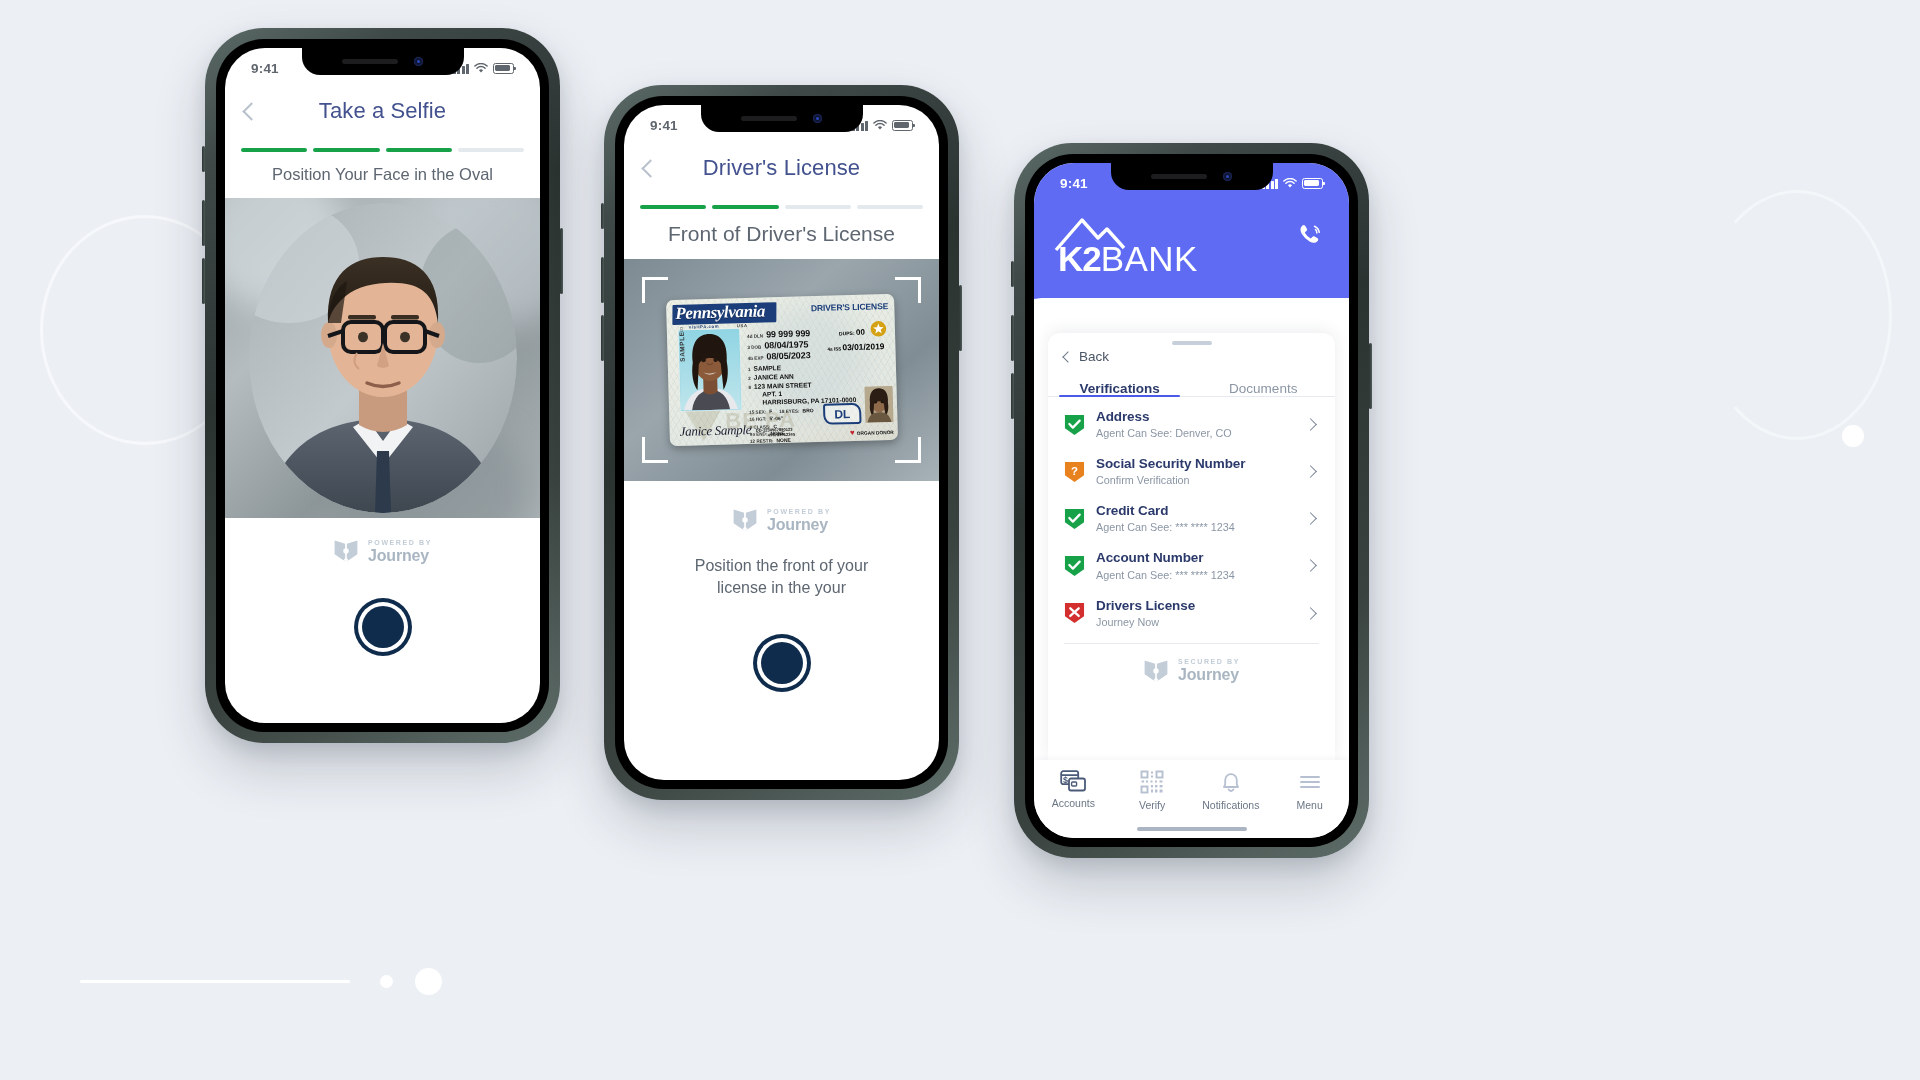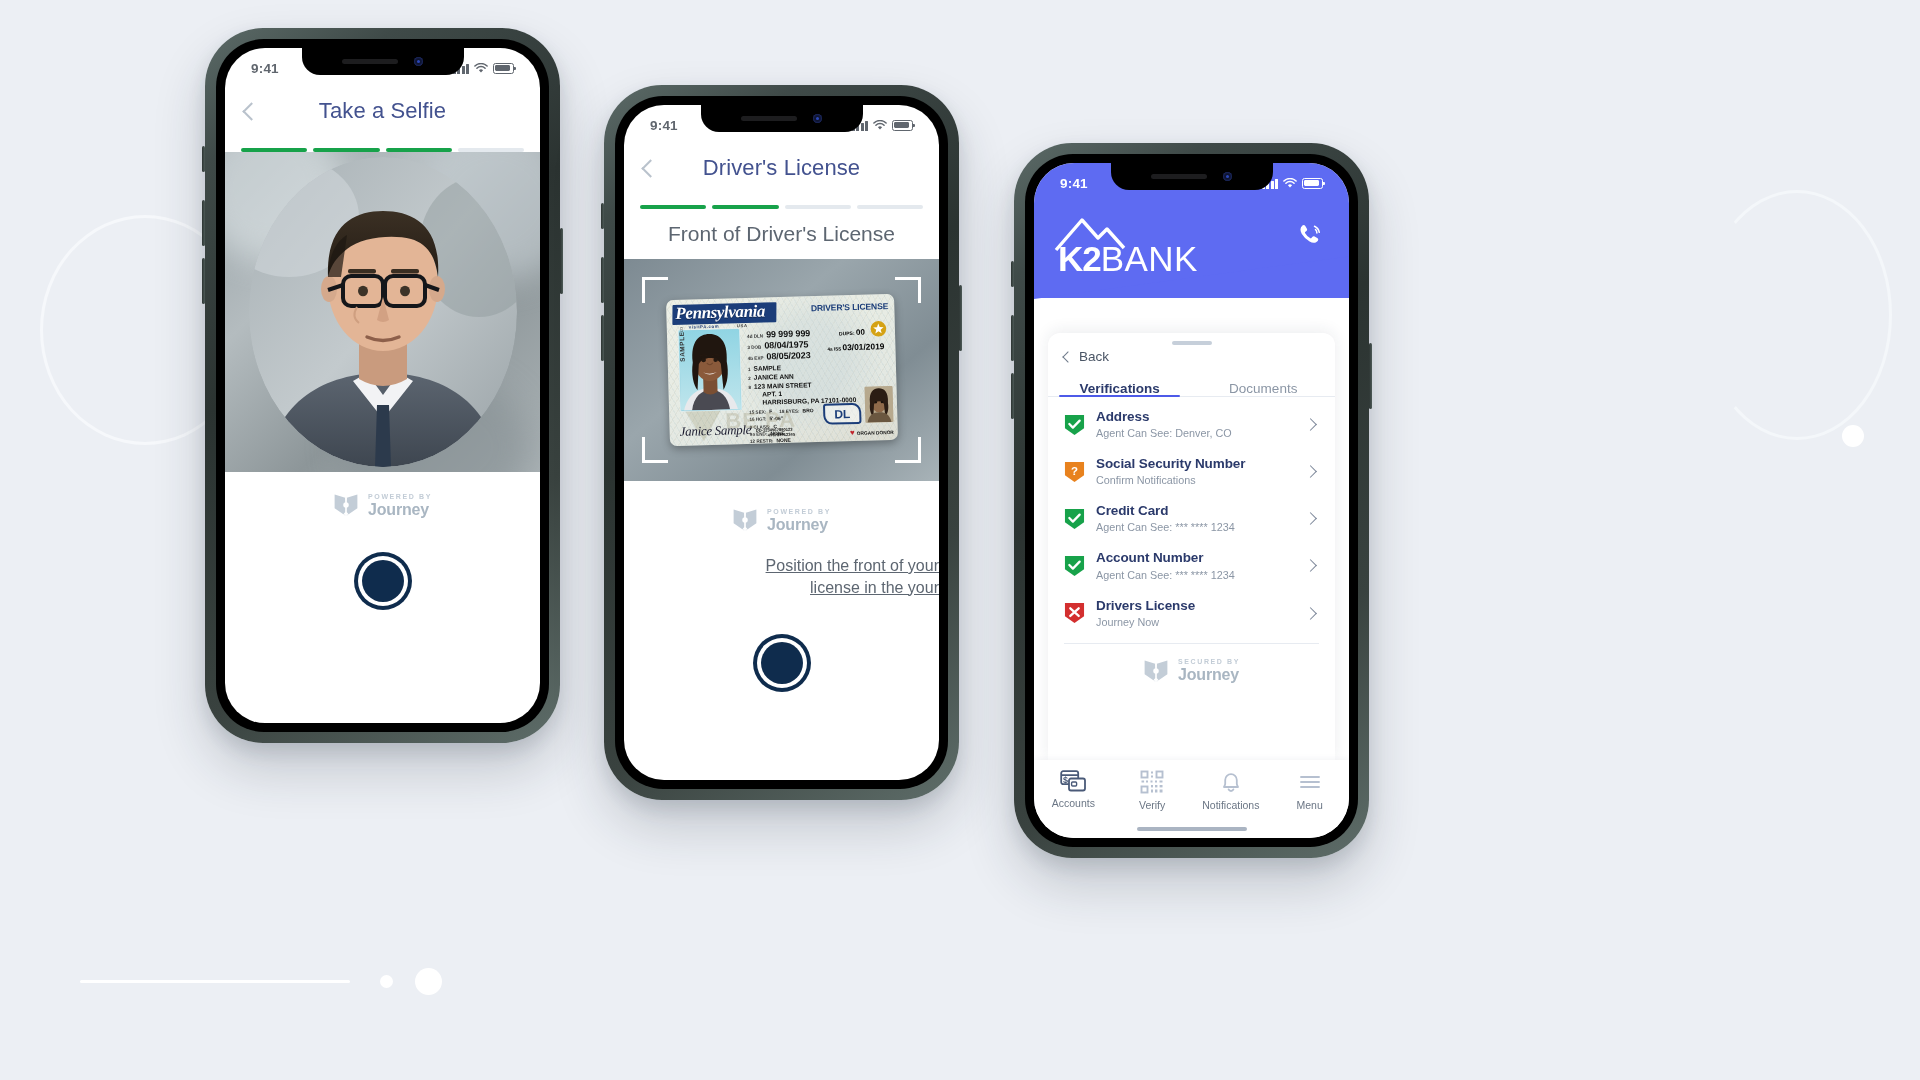--- a/index.html
+++ b/index.html
@@ -146,21 +146,21 @@
   #p2 .camera { width: 9px; height: 9px; }
   #p2 .navbar { height: 46px; margin-top: 40px; padding: 0 20px; }
   #p2 .chev-back { width: 13px; height: 13px; }
   #p2 .nav-title { font-size: 22px; position:absolute; left:0; right:0; text-align:center; }
   #p2 .progress { gap:6px; padding: 14px 16px 0; }
   #p2 .seg { width: 68px; }
   #p2 .subtitle { font-size: 21px; padding: 13px 0 13px; }
   #p2 .scan-view { position:relative; height:222px; background:linear-gradient(140deg,#7d8a92 0%,#9aa6ac 38%,#808d94 70%,#a8b3b8 100%); overflow:hidden; }
   #p2 .corner { position:absolute; width:26px; height:26px; border:3px solid #fff; }
   #p2 .jlogo { padding: 26px 0 0; }
-  #p2 .hint { text-align:right; color:#5d6671; font-size:16px; line-height:1.35; padding-top: 22px; text-decoration: underline; }
+  #p2 .hint { text-align:center; color:#5d6671; font-size:16px; line-height:1.35; padding-top: 22px; }
   #p2 .shutter { width:58px; height:58px; margin: 36px auto 0; }
   #p2 .shutter .ring-gap { width:50px; height:50px; }
   #p2 .shutter .core { width:42px; height:42px; }
 
   
   .dl-card {
     position:absolute; left:50%; top:50%; transform:translate(-50%,-50%) rotate(-1.6deg);
     width: 228px; height: 146px; border-radius:7px; overflow:hidden;
     background: linear-gradient(160deg,#eef0e6 0%,#e8ece4 35%,#e3e8e2 70%,#ddddd2 100%);
     box-shadow: 0 3px 9px rgba(0,0,0,.30);
@@ -301,20 +301,21 @@
           <div class="nav-title">Take a Selfie</div>
         </div>
 
         <div class="progress">
           <div class="seg on"></div>
           <div class="seg on"></div>
           <div class="seg on"></div>
           <div class="seg off"></div>
         </div>
 
+        <div class="subtitle">Position Your Face in the Oval</div>
 
         <div class="camera-view">
           <div class="bokeh" style="left:-30px; top:-40px; width:150px; height:150px; background:rgba(230,236,238,.55);"></div>
           <div class="bokeh" style="right:-40px; top:-30px; width:170px; height:160px; background:rgba(205,214,218,.6);"></div>
           <div class="bokeh" style="right:10px; bottom:-50px; width:190px; height:150px; background:rgba(130,140,144,.5);"></div>
 
           <div class="oval-mask">
             <svg width="268" height="310" viewBox="0 0 268 310">
               <defs>
                 <clipPath id="ov">
@@ -696,21 +697,21 @@
               <div class="vchev"></div>
             </div>
 
             <div class="vrow">
               <svg class="vbadge" viewBox="0 0 22 23">
                 <path d="M1 1 h20 v14 l-10 7 l-10 -7 Z" fill="#e8821e"></path>
                 <text x="11" y="14.5" text-anchor="middle" font-family="Liberation Sans, sans-serif" font-size="12" font-weight="bold" fill="#ffffff">?</text>
               </svg>
               <div class="vtext">
                 <div class="vtitle">Social Security Number</div>
-                <div class="vsub">Confirm Notifications</div>
+                <div class="vsub">Confirm Verification</div>
               </div>
               <div class="vchev"></div>
             </div>
 
             <div class="vrow">
               <svg class="vbadge" viewBox="0 0 22 23">
                 <path d="M1 1 h20 v14 l-10 7 l-10 -7 Z" fill="#17a24a"></path>
                 <path d="M5.6 10.5 L9.3 14.2 L16.4 6.9" stroke="#ffffff" stroke-width="2.4" fill="none" stroke-linecap="round" stroke-linejoin="round"></path>
               </svg>
               <div class="vtext">

